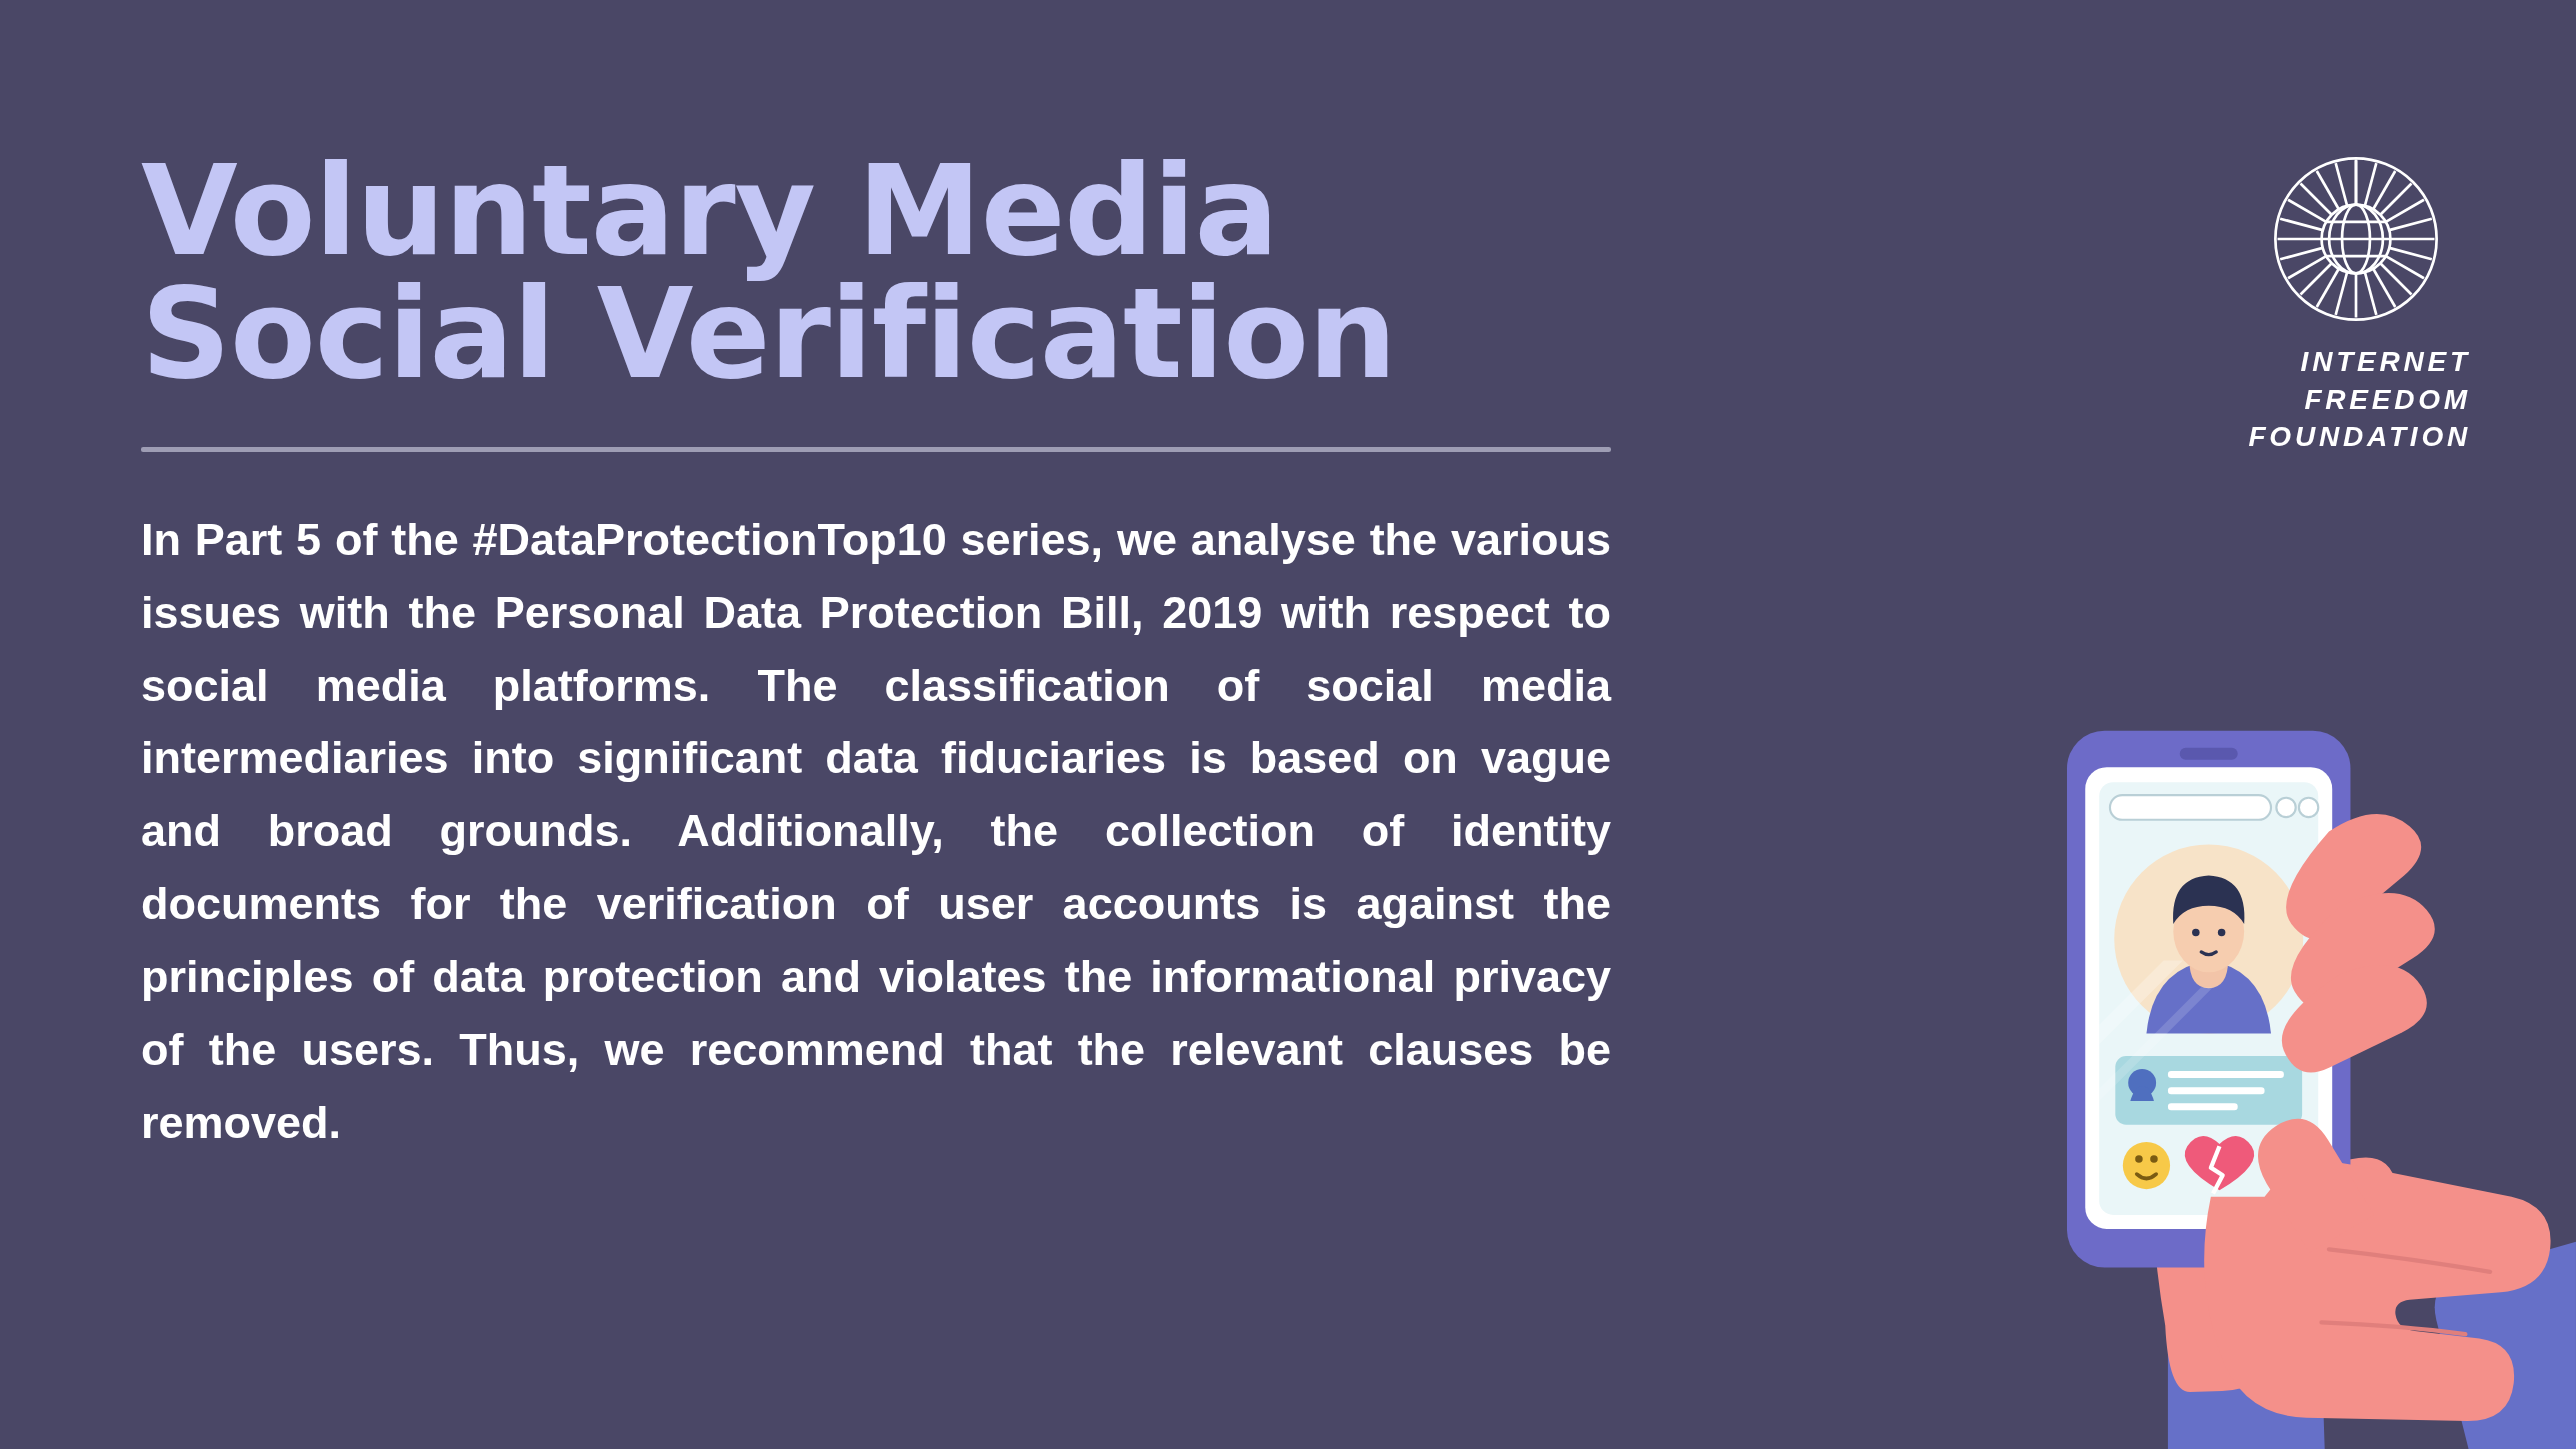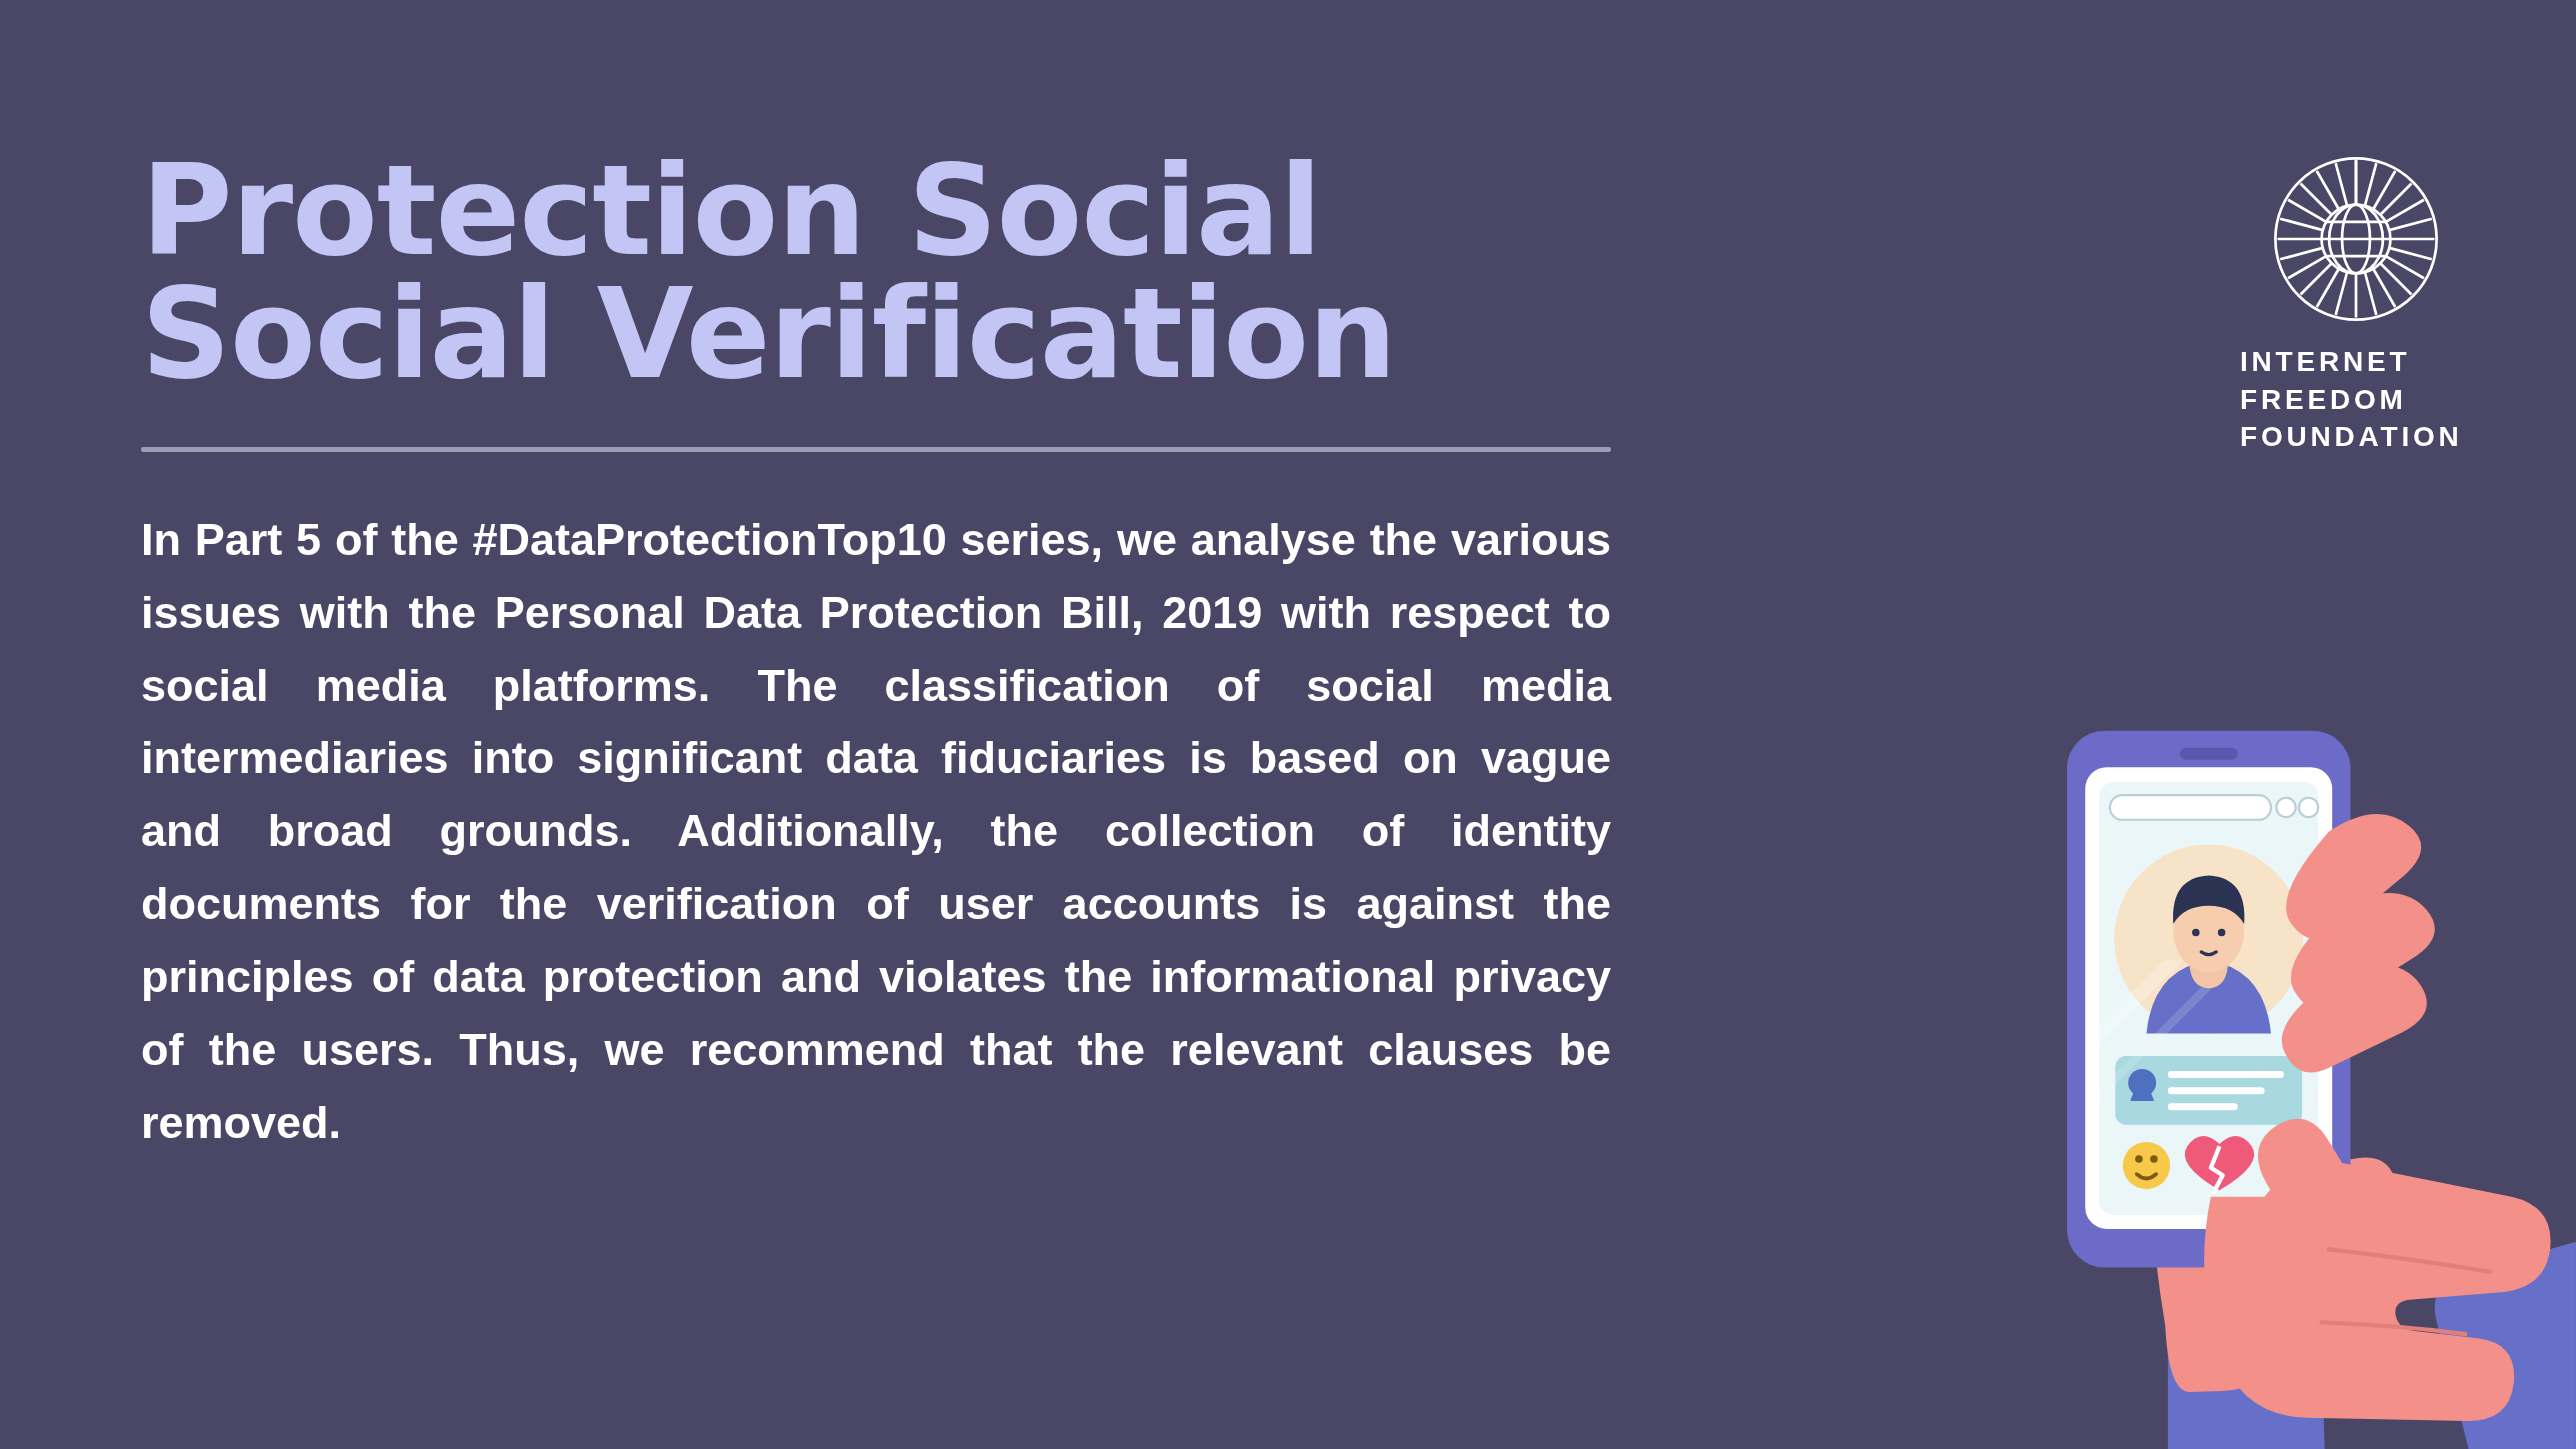--- a/index.html
+++ b/index.html
@@ -61,21 +61,22 @@
     font-weight: 700;
     font-family: "Liberation Sans", sans-serif;
   }
 
   
   .logo-block {
     position: absolute;
     right: 105px;
     top: 153px;
     width: 231px;
-    text-align: left;
+    text-align: right;
+    font-style: italic;
   }
   .logo-mark {
     width: 172px;
     height: 172px;
     margin: 0 auto;
     position: relative;
   }
   .logo-text {
     margin-top: 18px;
     color: #ffffff;
@@ -97,21 +98,21 @@
   }
   .illustration svg { display: block; width: 100%; height: 100%; }
 </style>
 </head>
 <body>
 
 <div class="card">
 
   <div class="content">
     <h1 class="headline">
-      <span class="line">Protection Social</span>
+      <span class="line">Voluntary Media</span>
       <span class="line">Social Verification</span>
     </h1>
 
     <div class="divider"></div>
 
     <p class="body-text">In Part 5 of the #DataProtectionTop10 series, we analyse the various issues with the Personal Data Protection Bill, 2019 with respect to social media platforms. The classification of social media intermediaries into significant data fiduciaries is based on vague and broad grounds. Additionally, the collection of identity documents for the verification of user accounts is against the principles of data protection and violates the informational privacy of the users. Thus, we recommend that the relevant clauses be removed.</p>
   </div>
 
   <div class="logo-block">
     <div class="logo-mark">

